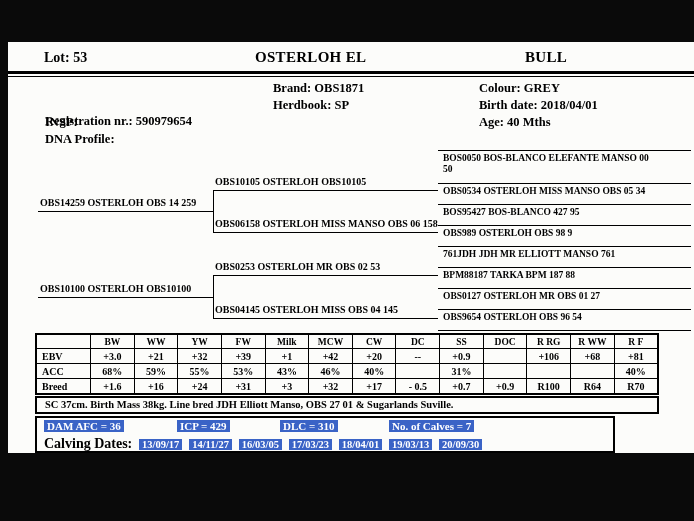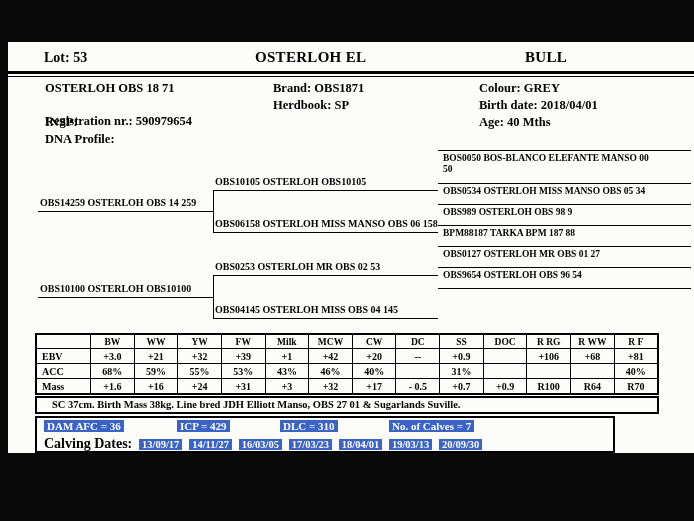--- a/index.html
+++ b/index.html
@@ -26,21 +26,21 @@
   .g3row.tall{height:30px;}
   .g3row.last{border-bottom:1px solid #000;}
   table.ebv{position:absolute;left:27px;top:291px;width:624px;border-collapse:collapse;
             table-layout:fixed;border:2px solid #000;}
   .ebv th,.ebv td{border:1px solid #000;font-weight:bold;text-align:center;overflow:hidden;
                   white-space:nowrap;padding:1px 0;}
   .ebv th{font-size:9.5px;height:11px;}
   .ebv td{font-size:10px;height:12px;}
   .ebv .lbl{width:48px;text-align:left;padding-left:5px;}
   .scbox{left:27px;top:354px;width:624px;height:18px;border:2px solid #000;
-         box-sizing:border-box;font-size:10.5px;line-height:13px;padding-left:15px;
+         box-sizing:border-box;font-size:10.5px;line-height:13px;padding-left:8px;
          white-space:nowrap;overflow:hidden;background:#fcfcfa;}
   .dambox{left:27px;top:374px;width:580px;height:37px;border:2px solid #000;
           box-sizing:border-box;font-size:11px;background:#fcfcfa;}
   .hl{background:#3a63c6;color:#fff;padding:0 3px;}
   .cd .hl{margin-right:4px;font-size:10.5px;}
   .cd .cdl{margin-right:4px;font-size:14px;}
 </style>
 </head>
 <body>
 
@@ -50,21 +50,20 @@
   <div class="bar bottom"></div>
 
   <div class="page">
 
     <div class="a lot" style="left:36px;top:8px;">Lot:  53</div>
     <div class="a h1" style="left:247px;top:7px;">OSTERLOH EL</div>
     <div class="a h1" style="left:517px;top:7px;">BULL</div>
     <div class="a rulethick"></div>
     <div class="a rulethin"></div>
 
-    <div class="a info" style="left:37px;top:39px;">OSTERLOH OBS 18 71</div>
     <div class="a info" style="left:37px;top:72px;">Registration nr.: 590979654</div>
     <div class="a info" style="left:37px;top:73px;">INSP:</div>
     <div class="a info" style="left:37px;top:90px;">DNA Profile:</div>
     <div class="a info" style="left:265px;top:39px;">Brand:  OBS1871</div>
     <div class="a info" style="left:265px;top:56px;">Herdbook: SP</div>
     <div class="a info" style="left:471px;top:39px;">Colour:  GREY</div>
     <div class="a info" style="left:471px;top:56px;">Birth date:  2018/04/01</div>
     <div class="a info" style="left:471px;top:73px;">Age: 40 Mths</div>
 
     <div class="a ped" style="left:32px;top:155px;">OBS14259 OSTERLOH OBS 14 259</div>
@@ -85,21 +84,27 @@
 
     <div class="a g3col">
       <div class="g3row tall">
         <div>BOS0050 BOS-BLANCO ELEFANTE MANSO 00</div>
         <div>50</div>
       </div>
       <div class="g3row">
           <div>OBS0534 OSTERLOH MISS MANSO OBS 05 34</div>
         </div>
       <div class="g3row">
+          <div>BOS95427 BOS-BLANCO 427 95</div>
+        </div>
+      <div class="g3row">
           <div>OBS989 OSTERLOH OBS 98 9</div>
+        </div>
+      <div class="g3row">
+          <div>761JDH JDH MR ELLIOTT MANSO 761</div>
         </div>
       <div class="g3row">
           <div>BPM88187 TARKA BPM 187 88</div>
         </div>
       <div class="g3row">
           <div>OBS0127 OSTERLOH MR OBS 01 27</div>
         </div>
       <div class="g3row last">
           <div>OBS9654 OSTERLOH OBS 96 54</div>
         </div>
@@ -149,21 +154,21 @@
         <td>46%</td>
         <td>40%</td>
         <td></td>
         <td>31%</td>
         <td></td>
         <td></td>
         <td></td>
         <td>40%</td>
       </tr>
       <tr>
-        <td class="lbl">Mass</td>
+        <td class="lbl">Breed</td>
         <td>+1.6</td>
         <td>+16</td>
         <td>+24</td>
         <td>+31</td>
         <td>+3</td>
         <td>+32</td>
         <td>+17</td>
         <td>- 0.5</td>
         <td>+0.7</td>
         <td>+0.9</td>

